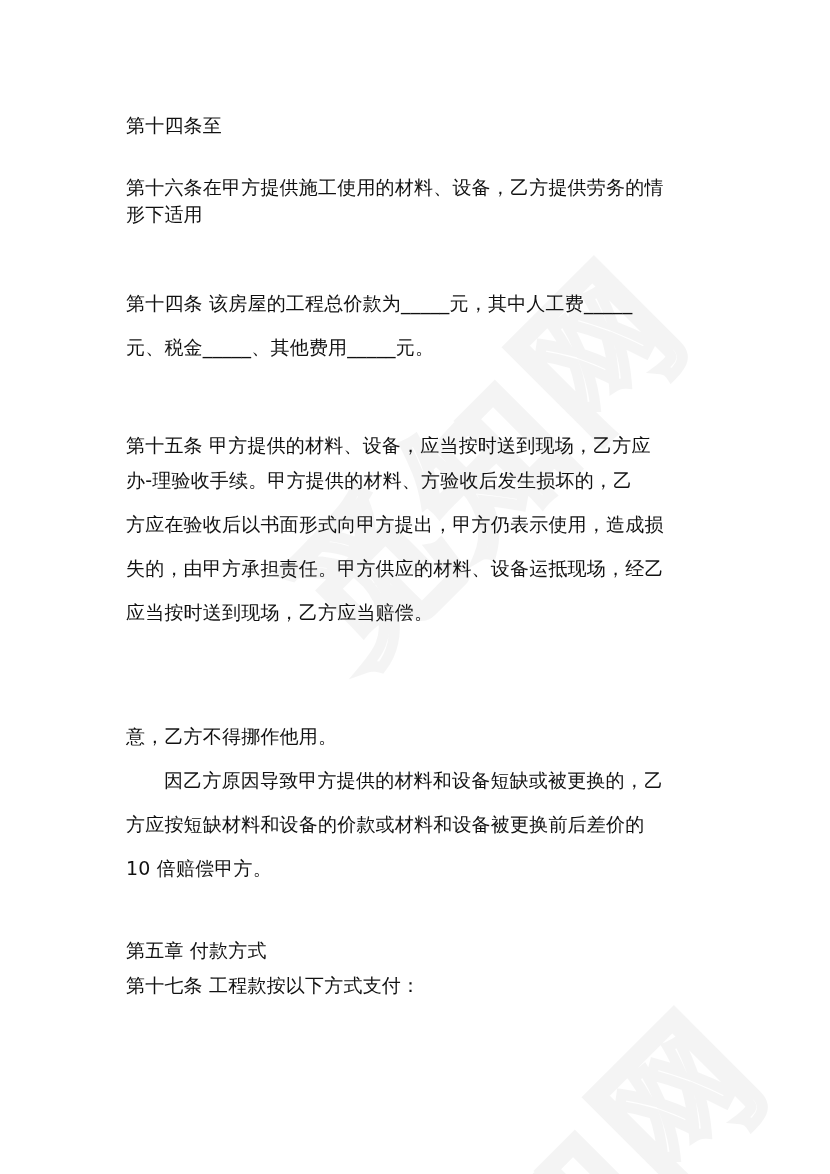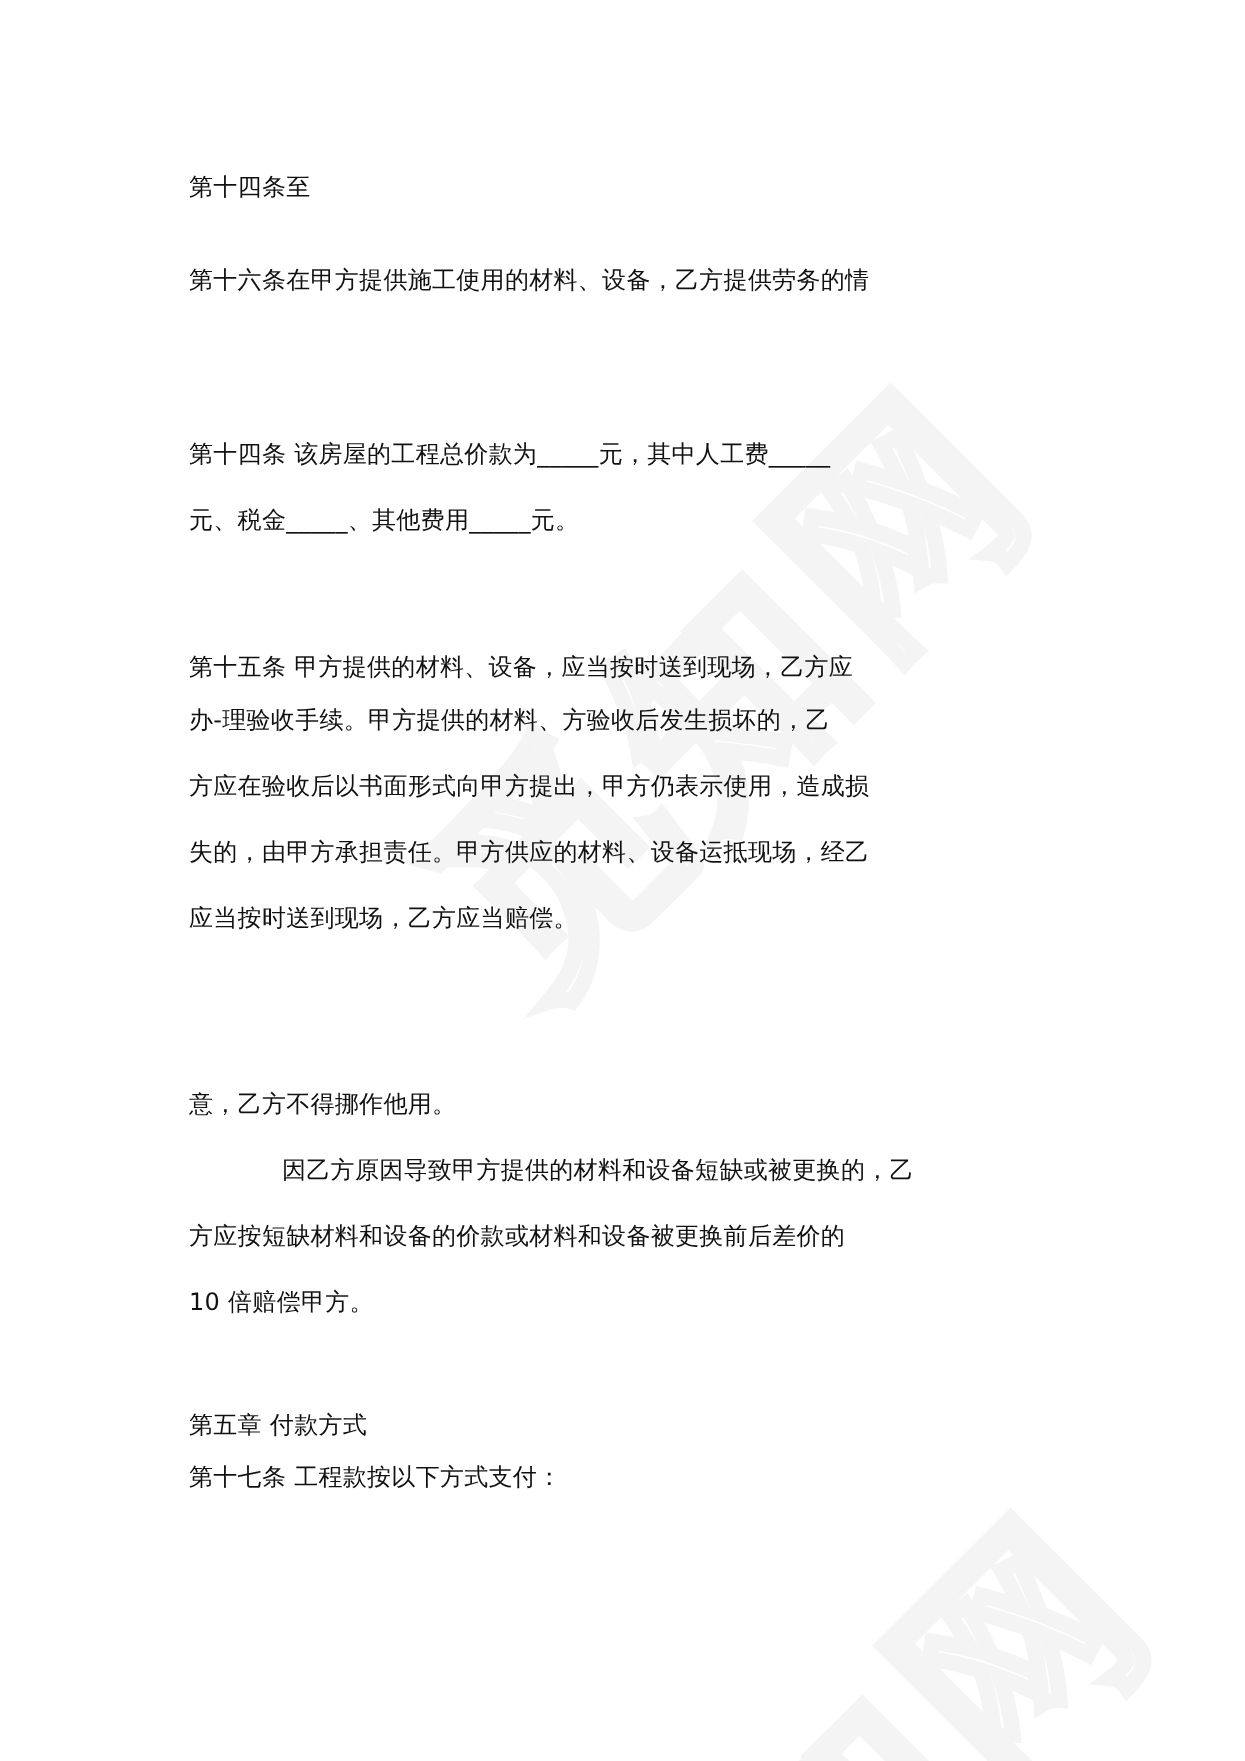--- a/index.html
+++ b/index.html
@@ -4,43 +4,44 @@
   <style>
     html, body { margin: 0; padding: 0; background: #ffffff; }
     body {
       width: 830px; height: 1174px; position: relative; overflow: hidden;
       font-family: "DejaVu Sans", "Liberation Sans", sans-serif;
       color: #111111;
     }
     .page { position: absolute; left: 0; top: 0; width: 830px; height: 1174px; }
     .line {
       position: absolute; left: 126px; width: 600px;
-      font-size: 16px; line-height: 26px; white-space: nowrap;
+      font-size: 19px; line-height: 26px; white-space: nowrap;
       letter-spacing: 0.2px;
     }
-    .indent { left: 164px; margin-left: 24px; }
+    .indent { left: 164px; }
     .wm {
       position: absolute; pointer-events: none;
       font-size: 150px; font-weight: bold; color: transparent;
       -webkit-text-stroke: 6px rgba(0,0,0,0.045);
       transform: rotate(-45deg); transform-origin: center;
       white-space: nowrap; letter-spacing: 10px;
     }
     .wm1 { left: 250px; top: 360px; }
     .wm2 { left: 330px; top: 1110px; }
   </style>
 </head>
 <body>
 
 <div class="page">
   <div class="wm wm1">觅知网</div>
   <div class="wm wm2">觅知网</div>
 
   <div class="line" style="top:112px">第十四条至</div>
   <div class="line" style="top:174px">第十六条在甲方提供施工使用的材料、设备，乙方提供劳务的情</div>
+  <div class="line" style="top:201px">形下适用</div>
 
   <div class="line" style="top:290px">第十四条  该房屋的工程总价款为_____元，其中人工费_____</div>
   <div class="line" style="top:334px">元、税金_____、其他费用_____元。</div>
 
   <div class="line" style="top:432px">第十五条  甲方提供的材料、设备，应当按时送到现场，乙方应</div>
   <div class="line" style="top:467px">办-理验收手续。甲方提供的材料、方验收后发生损坏的，乙</div>
   <div class="line" style="top:555px">失的，由甲方承担责任。甲方供应的材料、设备运抵现场，经乙</div>
   <div class="line" style="top:511px">方应在验收后以书面形式向甲方提出，甲方仍表示使用，造成损</div>
   <div class="line" style="top:599px">应当按时送到现场，乙方应当赔偿。</div>
 

